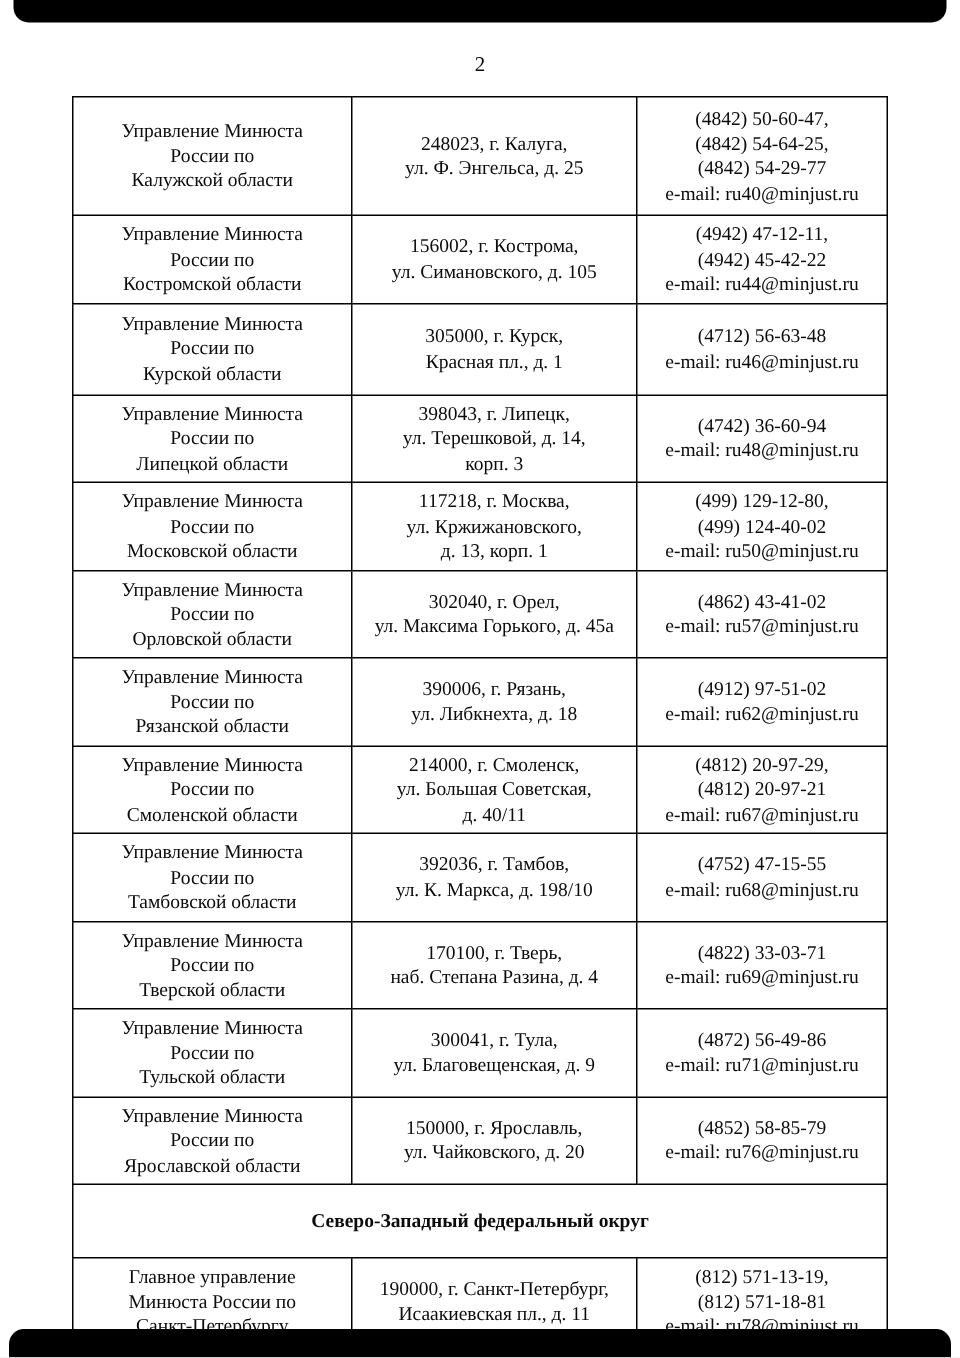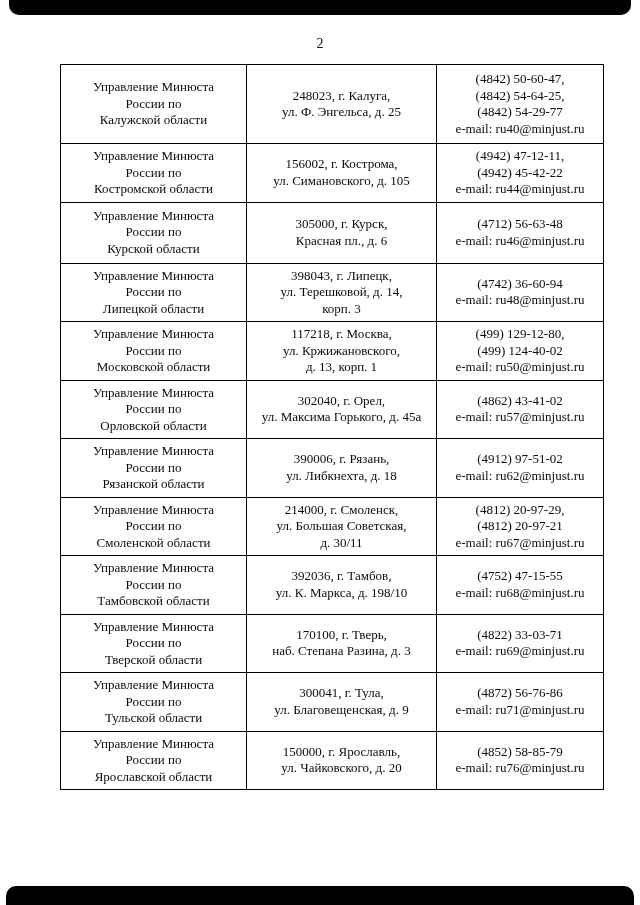--- a/index.html
+++ b/index.html
@@ -9,21 +9,21 @@
     margin:0 auto;
   }
   .scan-edge{position:absolute;background:#000;}
   .scan-edge-top{top:0;left:9px;right:9px;height:15px;border-radius:0 0 10px 10px;}
   .scan-edge-bottom{bottom:0;left:6px;right:6px;height:19px;border-radius:10px 10px 0 0;}
   .page-number{
     position:absolute;top:36px;left:0;width:100%;
     text-align:center;font-size:14px;
   }
   table.regions{
-    position:absolute;top:64px;left:60px;width:543px;
+    position:absolute;top:64px;left:48px;width:543px;
     border-collapse:collapse;table-layout:fixed;
   }
   table.regions td{
     border:1.5px solid #000;
     text-align:center;vertical-align:middle;
     font-size:13px;line-height:16.5px;
     padding:4px 5px;
     white-space:pre-line;
     overflow:hidden;
   }
@@ -70,21 +70,21 @@
 ул. Симановского, д. 105</td>
         <td>(4942) 47-12-11,
 (4942) 45-42-22
 e-mail: ru44@minjust.ru</td>
       </tr>
       <tr class="spacious">
         <td>Управление Минюста
 России по
 Курской области</td>
         <td>305000, г. Курск,
-Красная пл., д. 6</td>
+Красная пл., д. 1</td>
         <td>(4712) 56-63-48
 e-mail: ru46@minjust.ru</td>
       </tr>
       <tr>
         <td>Управление Минюста
 России по
 Липецкой области</td>
         <td>398043, г. Липецк,
 ул. Терешковой, д. 14,
 корп. 3</td>
@@ -119,59 +119,72 @@
 ул. Либкнехта, д. 18</td>
         <td>(4912) 97-51-02
 e-mail: ru62@minjust.ru</td>
       </tr>
       <tr>
         <td>Управление Минюста
 России по
 Смоленской области</td>
         <td>214000, г. Смоленск,
 ул. Большая Советская,
-д. 30/11</td>
+д. 40/11</td>
         <td>(4812) 20-97-29,
 (4812) 20-97-21
 e-mail: ru67@minjust.ru</td>
       </tr>
       <tr>
         <td>Управление Минюста
 России по
 Тамбовской области</td>
         <td>392036, г. Тамбов,
 ул. К. Маркса, д. 198/10</td>
         <td>(4752) 47-15-55
 e-mail: ru68@minjust.ru</td>
       </tr>
       <tr>
         <td>Управление Минюста
 России по
 Тверской области</td>
         <td>170100, г. Тверь,
-наб. Степана Разина, д. 3</td>
+наб. Степана Разина, д. 4</td>
         <td>(4822) 33-03-71
 e-mail: ru69@minjust.ru</td>
       </tr>
       <tr>
         <td>Управление Минюста
 России по
 Тульской области</td>
         <td>300041, г. Тула,
 ул. Благовещенская, д. 9</td>
-        <td>(4872) 56-76-86
+        <td>(4872) 56-49-86
 e-mail: ru71@minjust.ru</td>
       </tr>
       <tr>
         <td>Управление Минюста
 России по
 Ярославской области</td>
         <td>150000,  г. Ярославль,
 ул. Чайковского, д. 20</td>
         <td>(4852) 58-85-79
 e-mail: ru76@minjust.ru</td>
       </tr>
+      <tr>
+        <td class="section-header" colspan="3">Северо-Западный федеральный округ</td>
+      </tr>
+      <tr>
+        <td>Главное управление
+Минюста России по
+Санкт-Петербургу</td>
+        <td>190000, г. Санкт-Петербург,
+Исаакиевская пл., д. 11</td>
+        <td>(812) 571-13-19,
+(812) 571-18-81
+e-mail: ru78@minjust.ru</td>
+      </tr>
     </tbody>
   </table>
 
   <div class="scan-edge scan-edge-bottom"></div>
 
 </div>
 
 </body></html>

